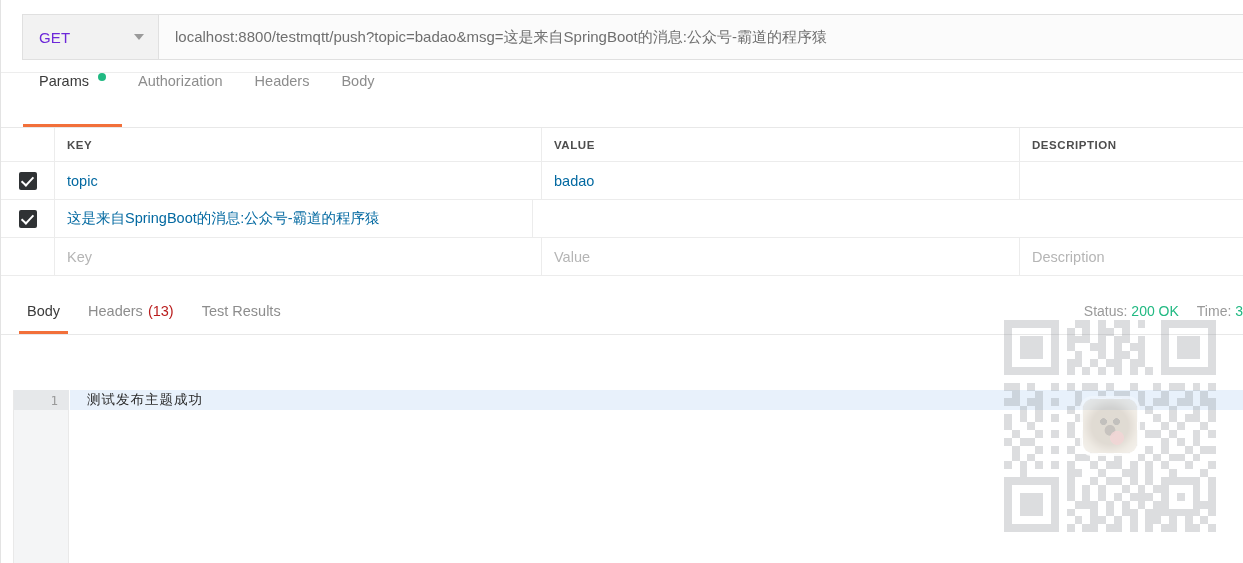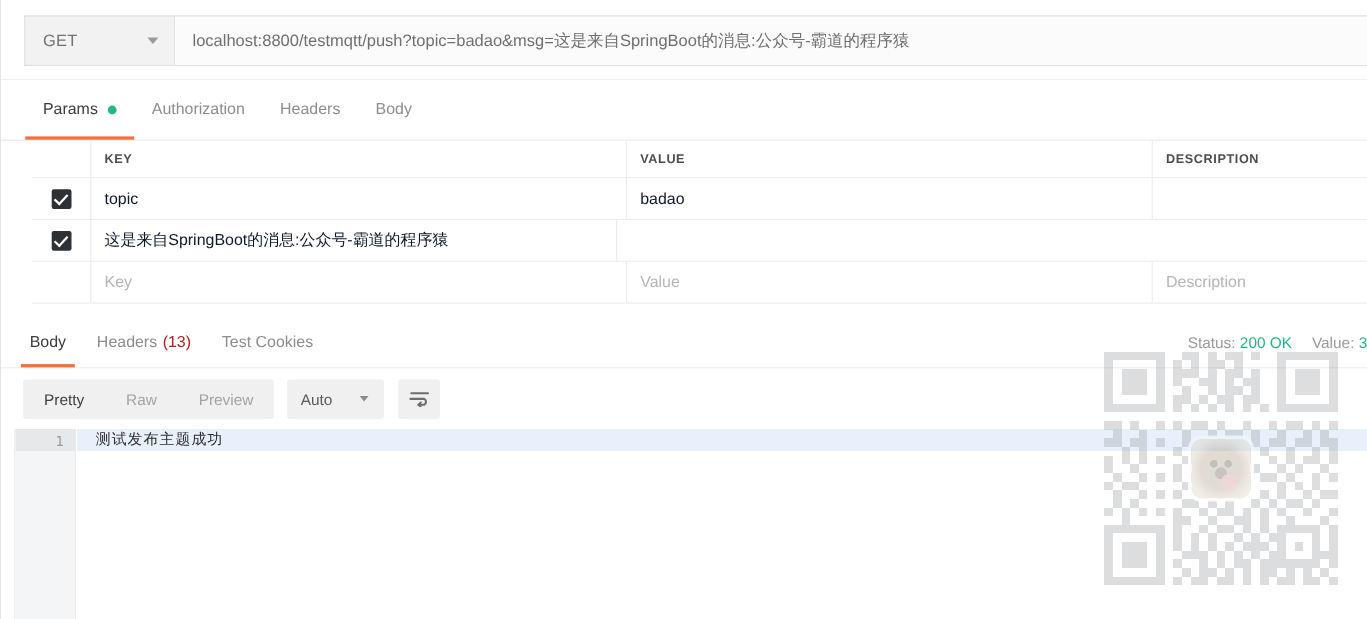--- a/index.html
+++ b/index.html
@@ -35,21 +35,21 @@
     width: 136px;
     background: #f2f2f2;
     border: 1px solid #e0e0e0;
     border-right: none;
     display: flex; align-items: center;
     padding: 0 14px 0 16px;
     cursor: pointer;
     position: relative;
   }
   .method-label {
-    font-size: 15px; color: #737373; letter-spacing: .2px;
+    font-size: 15px; color: #6d28d9; letter-spacing: .2px;
   }
   .caret-down {
     position: absolute; right: 14px; top: 50%;
     margin-top: -3px;
     width: 0; height: 0;
     border-left: 5px solid transparent;
     border-right: 5px solid transparent;
     border-top: 6px solid #9a9a9a;
   }
   .url-input {
@@ -70,21 +70,21 @@
   .req-tabs {
     position: absolute; left: 0; top: 73px;
     width: 1243px; height: 55px;
     background: #ffffff;
     border-bottom: 1px solid #e8e8e8;
     display: flex; align-items: flex-start;
     padding-left: 22px;
   }
   .req-tab {
     height: 54px;
-    display: flex; align-items: center;
+    display: flex; align-items: flex-start;
     padding: 0 16px;
     font-size: 14.5px;
     color: #8d8d8d;
     cursor: pointer;
     position: relative;
     white-space: nowrap;
   }
   .req-tab.active { color: #3b3b3b; }
   .req-tab.active::after {
     content: "";
@@ -95,21 +95,20 @@
     width: 8px; height: 8px; border-radius: 50%;
     background: #21b982;
     margin-left: 9px;
     display: inline-block;
   }
 
   
   .params-table {
     position: absolute; left: 0; top: 128px;
     width: 1218px;
-    padding-left: 28px;
   }
   .ptr {
     display: flex;
     width: 1243px;
     border-bottom: 1px solid #ececec;
     background: #fff;
   }
   .ptr.head { height: 34px; }
   .ptr.row  { height: 38px; }
   .pc {
@@ -119,21 +118,21 @@
     white-space: nowrap;
   }
   .pc-check { width: 54px; justify-content: center; border-right: 1px solid #ececec; }
   .pc-key   { width: 487px; padding-left: 12px; }
   .pc-val   { width: 478px; padding-left: 12px; }
   .pc-desc  { width: 224px; padding-left: 12px; border-right: none; }
   .ph {
     font-size: 11.5px; font-weight: bold;
     color: #4d4d4d; letter-spacing: .55px;
   }
-  .pv { font-size: 14.5px; color: #0f172a; }
+  .pv { font-size: 14.5px; color: #0369a1; }
   .pv.ph-placeholder { color: #b5b5b5; }
   .cbox {
     width: 18px; height: 18px;
     background: #2f3234;
     border-radius: 2px;
     position: relative;
     cursor: pointer;
   }
   .cbox::after {
     content: "";
@@ -380,61 +379,35 @@
 
   <div class="resp-tabs">
     <div class="resp-tab active">
       <span>Body</span>
     </div>
     <div class="resp-tab">
       <span>Headers</span>
       <span class="hdr-count">(13)</span>
     </div>
     <div class="resp-tab">
-      <span>Test Cookies</span>
+      <span>Test Results</span>
     </div>
   </div>
 
   <div class="resp-meta">
     <span class="meta-item">
       <span>Status:</span>
       <span class="meta-val">200 OK</span>
     </span>
     <span class="meta-item">
-      <span>Value:</span>
+      <span>Time:</span>
       <span class="meta-val">3</span>
     </span>
   </div>
 
-  <div class="body-toolbar">
-    <div class="seg">
-      <div class="seg-item active">
-        <span>Pretty</span>
-      </div>
-      <div class="seg-item">
-        <span>Raw</span>
-      </div>
-      <div class="seg-item">
-        <span>Preview</span>
-      </div>
-    </div>
-
-    <div class="dd">
-      <span class="dd-label">Auto</span>
-      <span class="caret-down"></span>
-    </div>
-
-    <div class="wrapbtn">
-      <svg width="19" height="15" viewBox="0 0 19 15">
-        <rect x="1" y="1.5" width="17" height="1.9" rx="0.9" fill="#6d6d6d"></rect>
-        <path d="M1 7.6 H13.6 a3 3 0 0 1 0 5.4 H8.8" stroke="#6d6d6d" stroke-width="1.9" fill="none" stroke-linecap="round"></path>
-        <path d="M10.6 10.9 L8.2 13.0 L10.6 14.9" stroke="#6d6d6d" stroke-width="1.7" fill="none" stroke-linecap="round" stroke-linejoin="round"></path>
-      </svg>
-    </div>
-  </div>
 
   <div class="editor">
     <div class="gutter">
       <div class="gutter-num">1</div>
     </div>
     <div class="codeline-hl"></div>
     <div class="codetext">测试发布主题成功</div>
   </div>
 
   <div class="qr-wrap">

